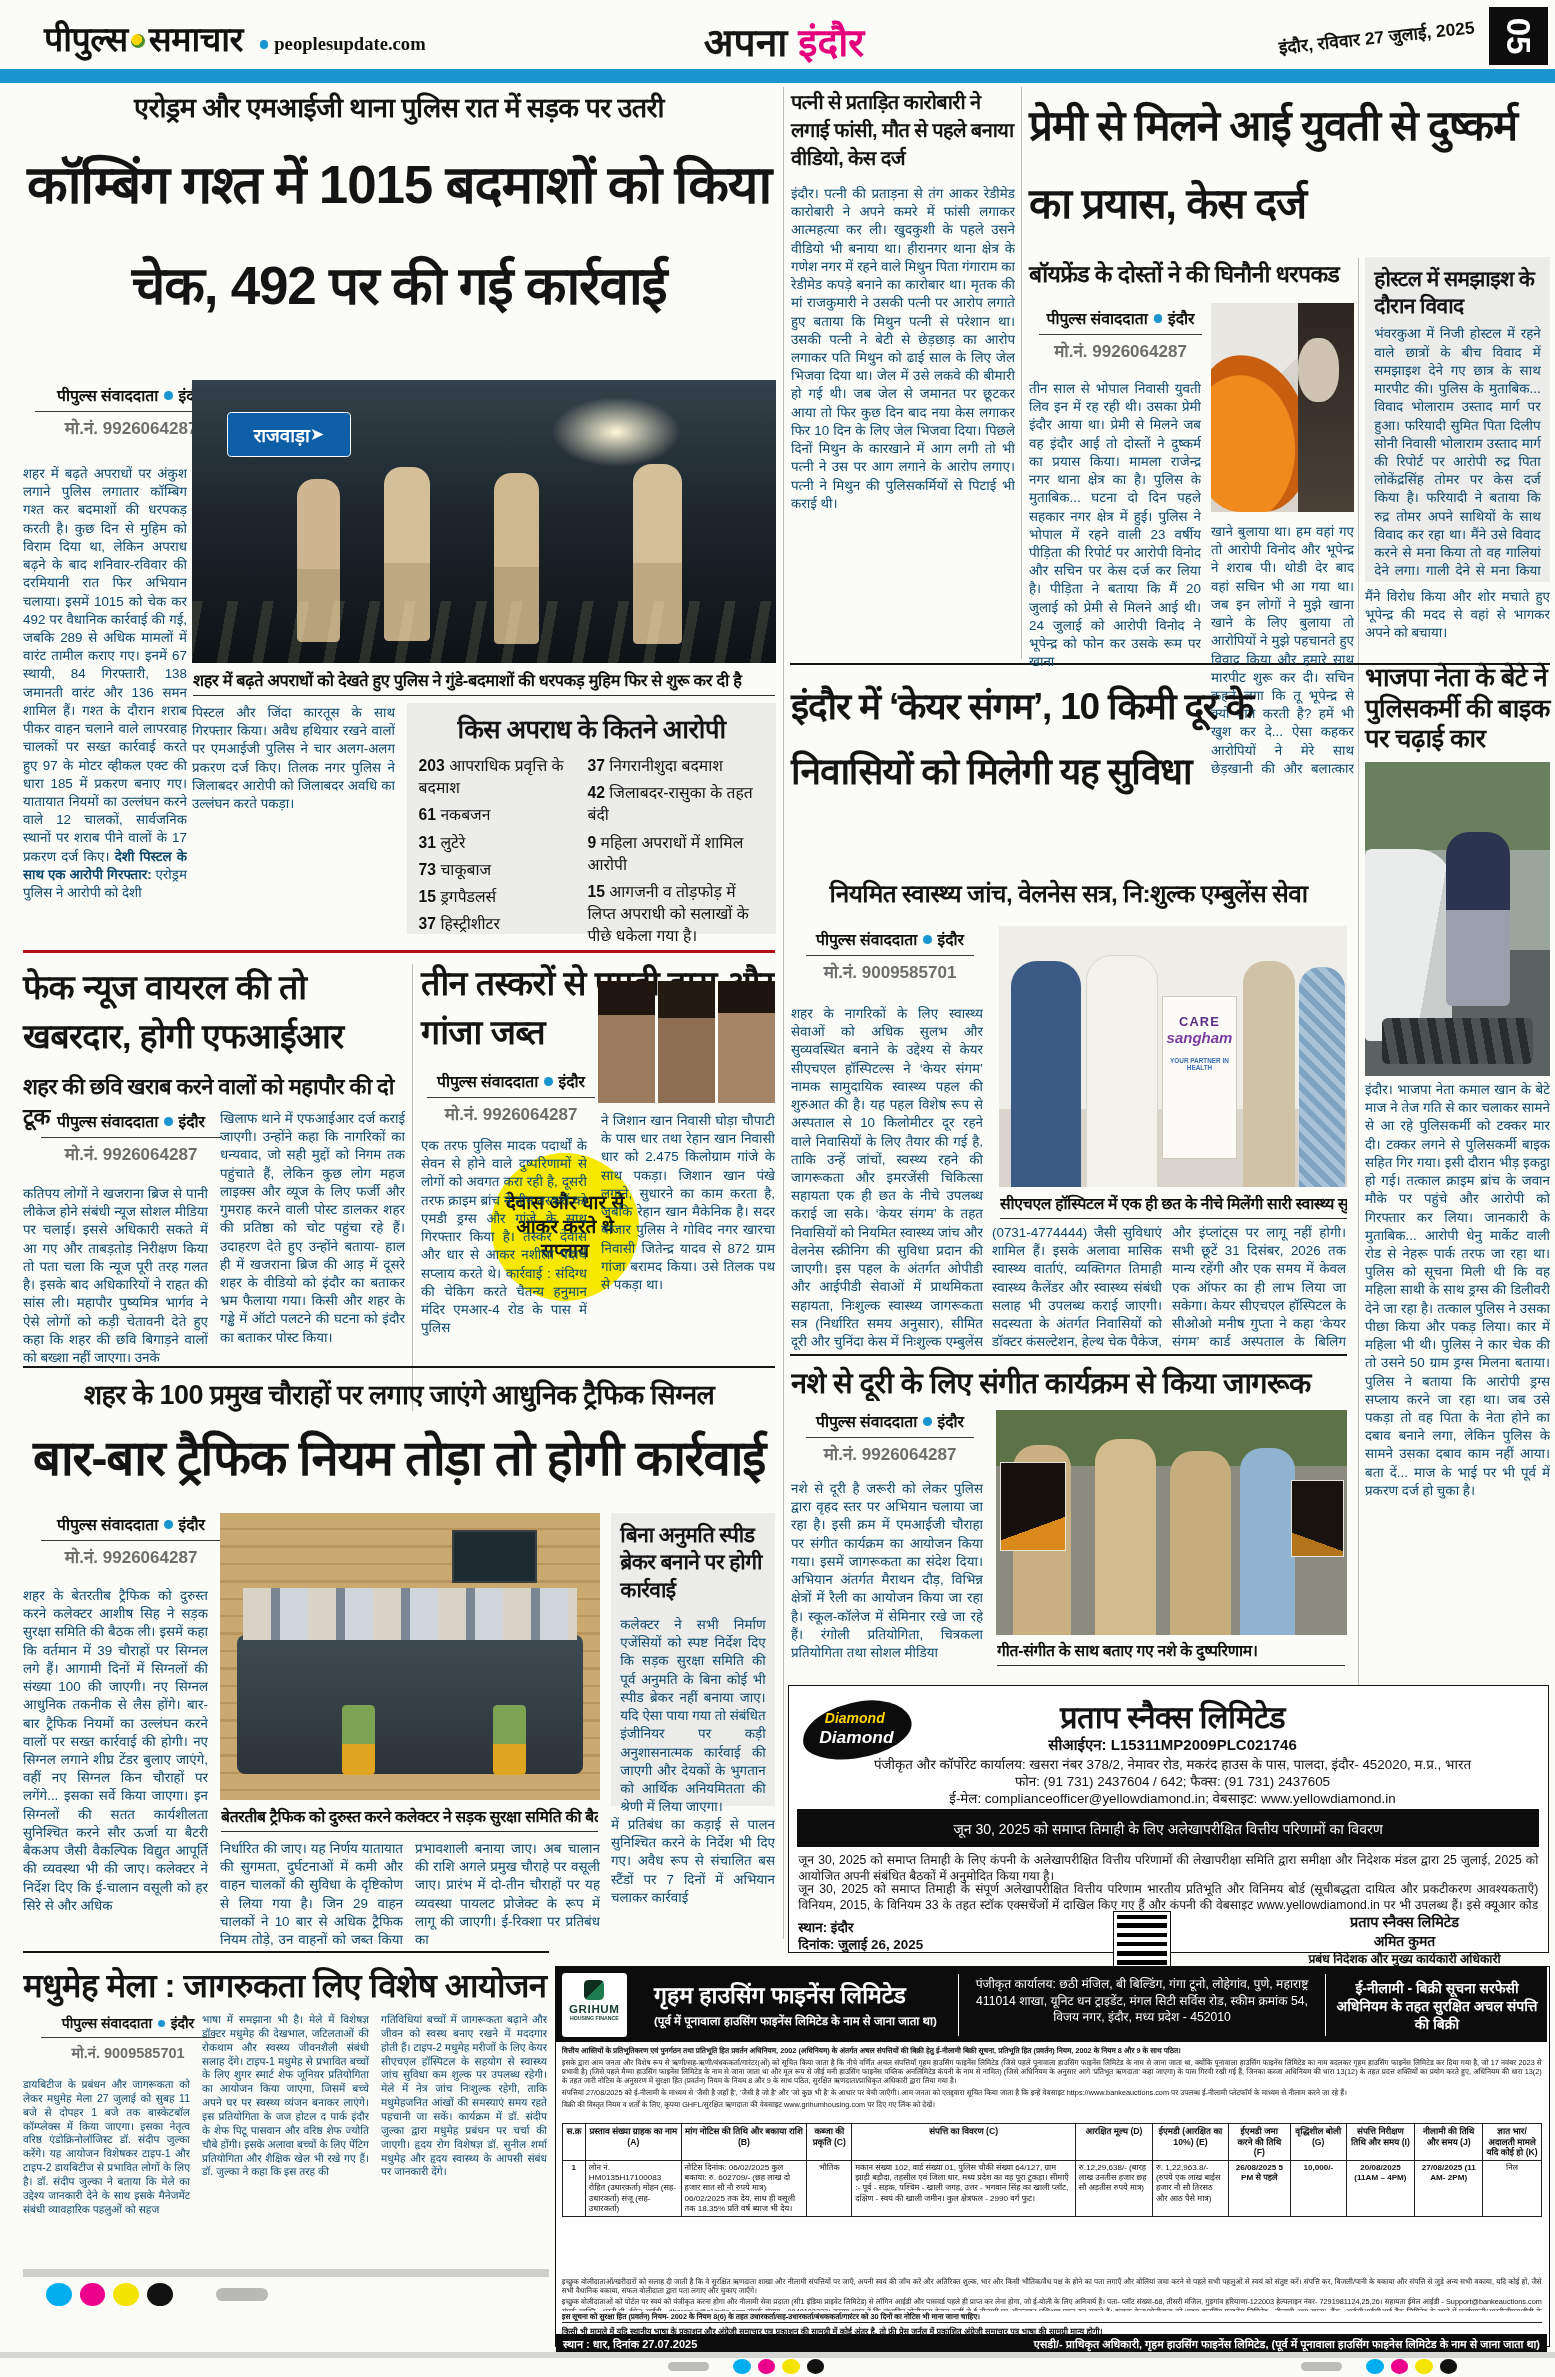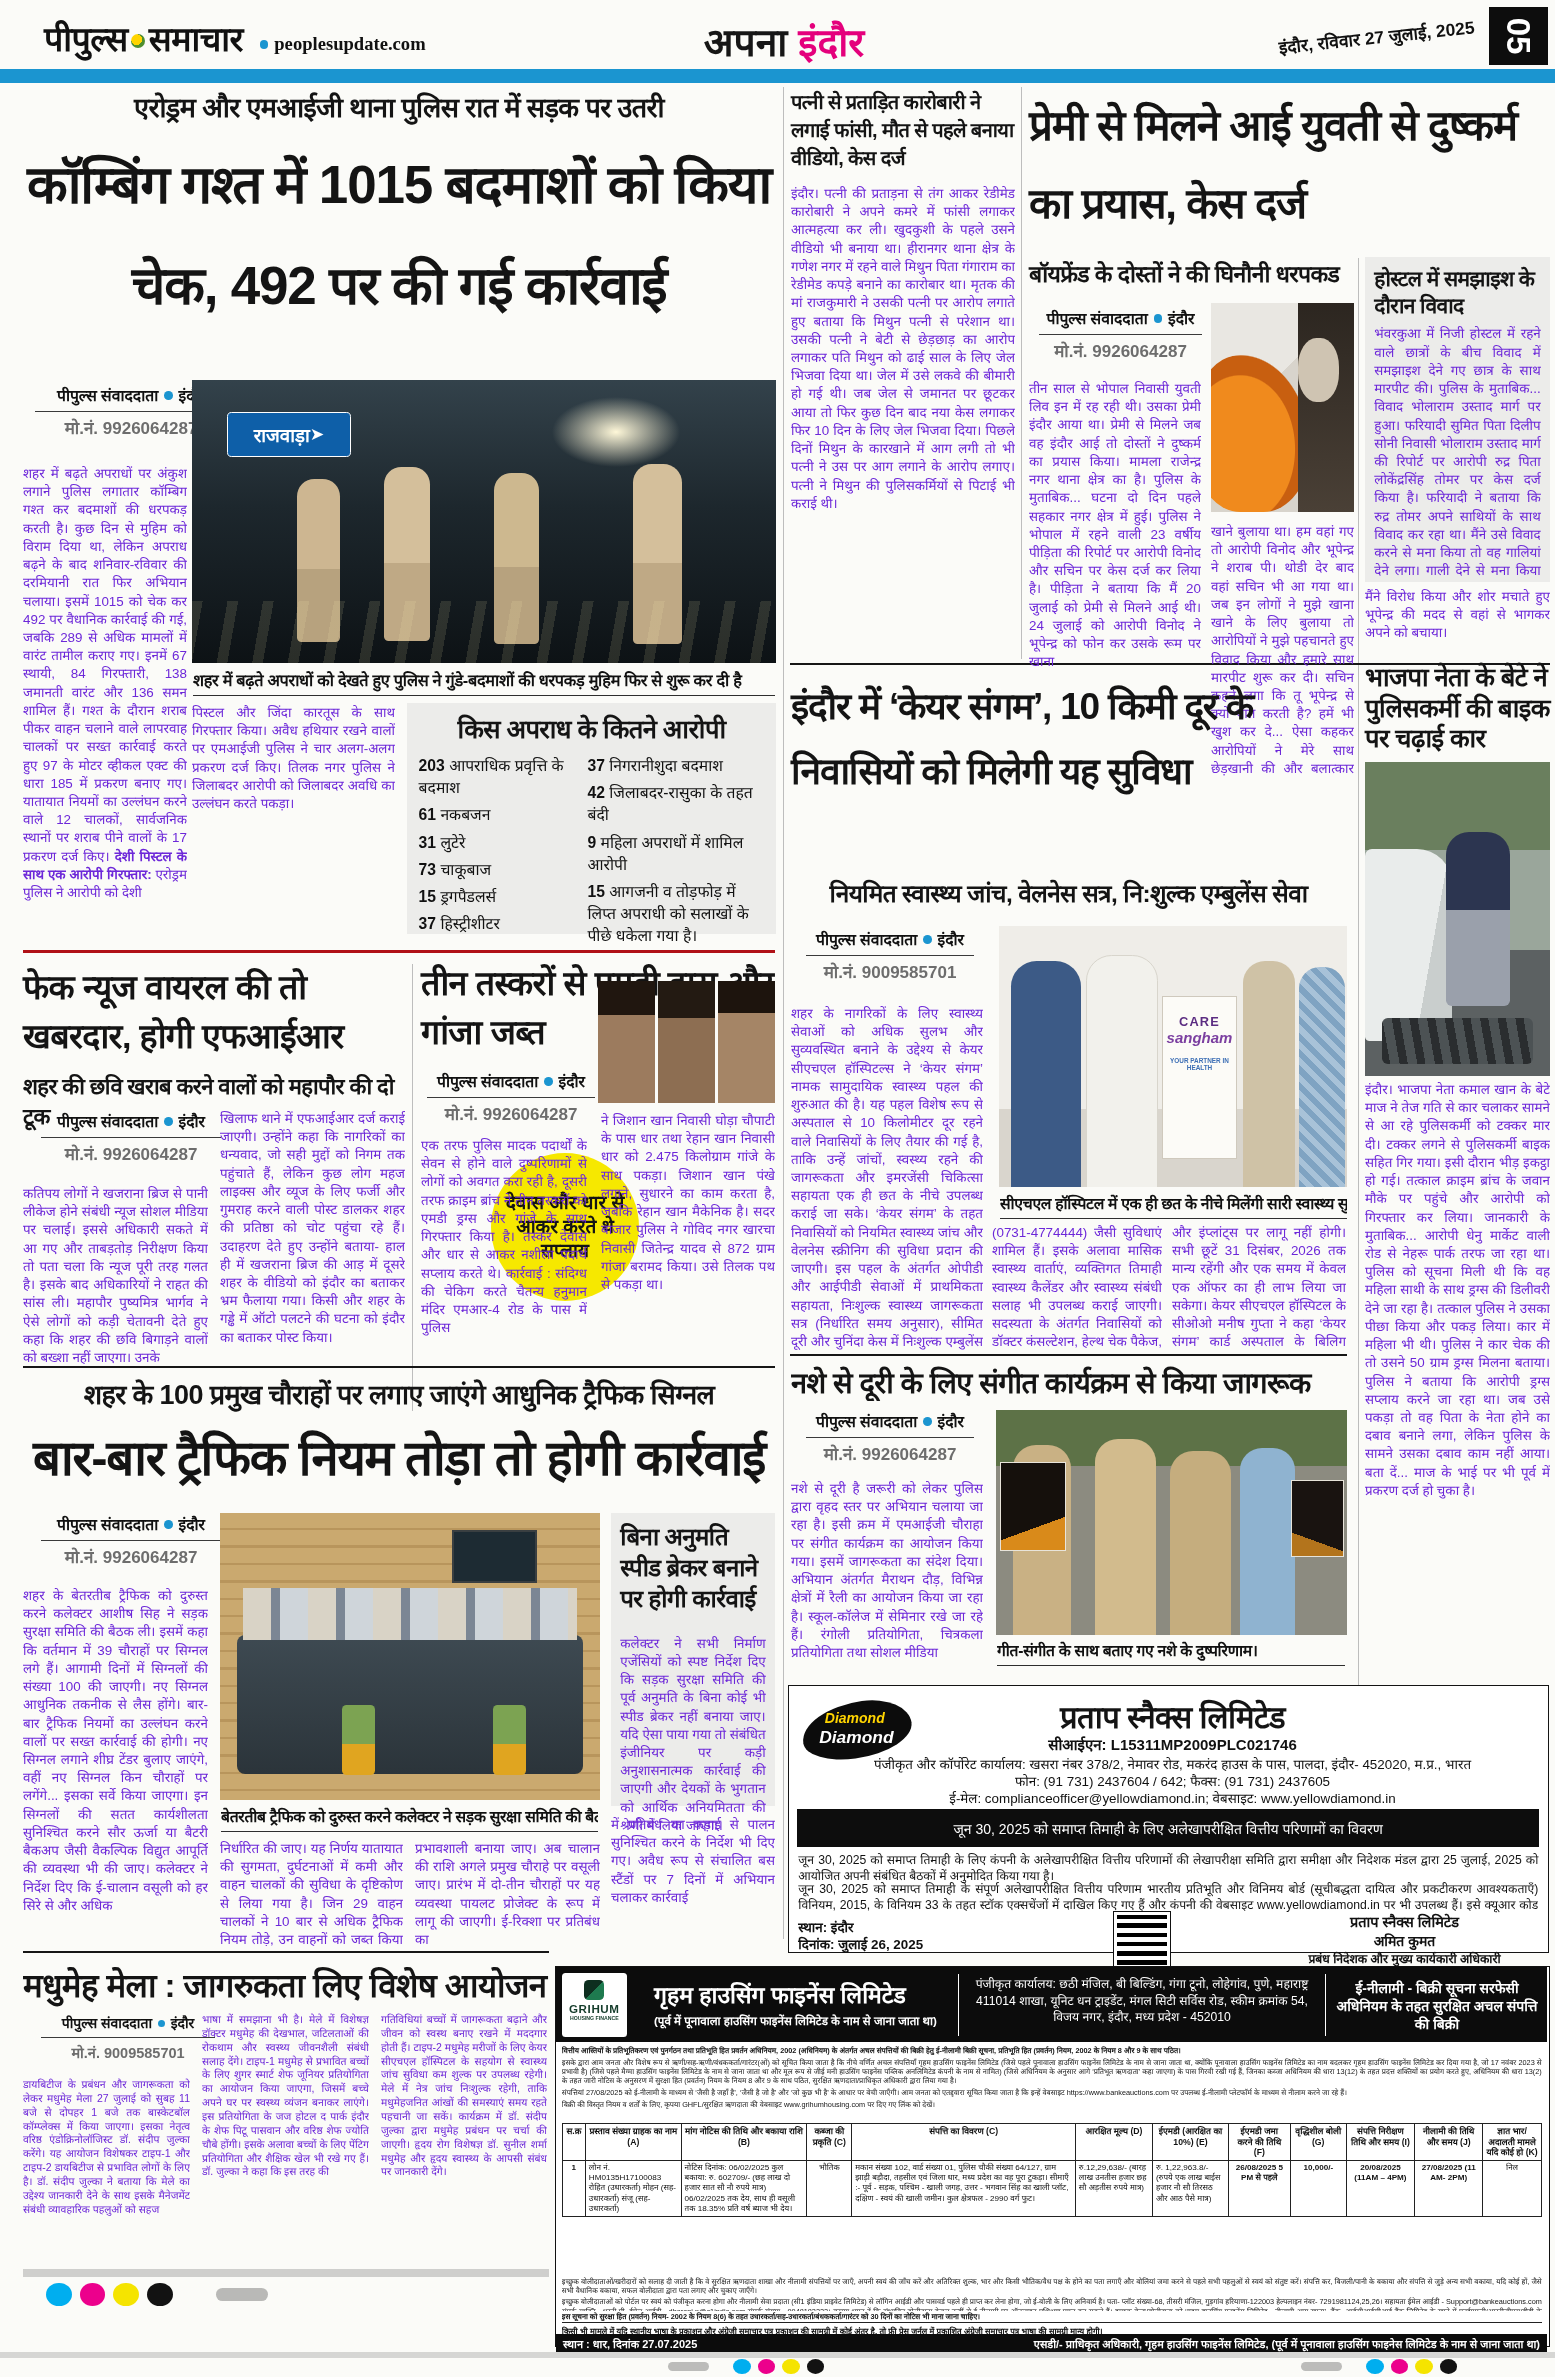--- a/index.html
+++ b/index.html
@@ -1,20 +1,20 @@
 <!DOCTYPE html>
 <html style="font-size:9.3px"><head>
 <meta charset="utf-8">
 <style>
   html,body{margin:0;padding:0}
   body{width:1555px;height:2377px;position:relative;background:#fbfbf8;
        font-family:"Liberation Sans","DejaVu Sans",sans-serif;color:#111;overflow:hidden}
   .abs{position:absolute}
   .hl{font-weight:900;color:#141414;letter-spacing:-0.6px}
-  .body{font-size:13.4px;line-height:1.36;text-align:justify;overflow:hidden;color:#6d28d9}
+  .body{font-size:13.4px;line-height:1.36;text-align:justify;overflow:hidden;color:#0c4a6e}
   .body b{font-weight:800}
   .cap{font-weight:800;font-size:16.3px;border-bottom:1.7px solid #2e2e2e;padding-bottom:3.5px;letter-spacing:-0.3px;overflow:hidden;white-space:nowrap}
   .byl{text-align:center}
   .byl .l1{font-weight:800;font-size:15.7px;border-bottom:1.2px solid #3a3a3a;padding-bottom:4.6px}
   .byl .l2{font-weight:800;font-size:17px;color:#6d6d6d;margin-top:4.6px}
   .dot{display:inline-block;width:8.7px;height:8.7px;border-radius:50%;background:#1b95d0;margin:0 5.8px 2.3px;vertical-align:middle}
   .vr{position:absolute;width:1.2px;background:#bdbdbd}
   .hr{position:absolute;background:#161616}
   .gray{background:#ececea}
   .photo{position:absolute;overflow:hidden}
@@ -198,21 +198,21 @@
   <div class="abs" style="left:232px;top:17.4px;width:81px;height:49px;background:#1d2b33;border:2.3px solid #3a3f41"></div>
   <div class="abs" style="left:17.4px;top:122px;width:346px;height:139px;background:linear-gradient(180deg,#3e4a52,#2b343a);border-radius:8.1px"></div>
   <div class="abs" style="left:23px;top:75px;width:334px;height:52px;background:repeating-linear-gradient(90deg,#d9d3c6 0 28px,#7b8694 28px 37px,#cfd5da 37px 65px)"></div>
   <div class="abs" style="left:122px;top:192px;width:33px;height:70px;background:linear-gradient(180deg,#7ca352 0 55%,#e0a520 55% 100%);border-radius:4.6px"></div>
   <div class="abs" style="left:273px;top:192px;width:33px;height:70px;background:linear-gradient(180deg,#7ca352 0 55%,#e0a520 55% 100%);border-radius:4.6px"></div>
 </div>
 <div class="abs cap" style="left:221px;top:1805px;width:377px;font-size:15.7px">बेतरतीब ट्रैफिक को दुरुस्त करने कलेक्टर ने सड़क सुरक्षा समिति की बैठक ली।</div>
 <div class="abs body" style="left:220px;top:1840px;width:183px;height:106px">निर्धारित की जाए। यह निर्णय यातायात की सुगमता, दुर्घटनाओं में कमी और वाहन चालकों की सुविधा के दृष्टिकोण से लिया गया है। जिन 29 वाहन चालकों ने 10 बार से अधिक ट्रैफिक नियम तोड़े, उन वाहनों को जब्त किया जाएगा।</div>
 <div class="abs body" style="left:415px;top:1840px;width:185px;height:106px">प्रभावशाली बनाया जाए। अब चालान की राशि अगले प्रमुख चौराहे पर वसूली जाए। प्रारंभ में दो-तीन चौराहों पर यह व्यवस्था पायलट प्रोजेक्ट के रूप में लागू की जाएगी। ई-रिक्शा पर प्रतिबंध का</div>
 <div class="abs gray" style="left:611px;top:1513px;width:164px;height:293px;padding:8.1px 9.3px;box-sizing:border-box">
-  <div class="hl" style="font-size:24px;line-height:1.3;margin-bottom:20px">बिना अनुमति स्पीड ब्रेकर बनाने पर होगी कार्रवाई</div>
+  <div class="hl" style="font-size:21px;line-height:1.3;margin-bottom:13px">बिना अनुमति स्पीड ब्रेकर बनाने पर होगी कार्रवाई</div>
   <div class="body" style="height:226px">कलेक्टर ने सभी निर्माण एजेंसियों को स्पष्ट निर्देश दिए कि सड़क सुरक्षा समिति की पूर्व अनुमति के बिना कोई भी स्पीड ब्रेकर नहीं बनाया जाए। यदि ऐसा पाया गया तो संबंधित इंजीनियर पर कड़ी अनुशासनात्मक कार्रवाई की जाएगी और देयकों के भुगतान को आर्थिक अनियमितता की श्रेणी में लिया जाएगा।</div>
 </div>
 <div class="abs body" style="left:611px;top:1816px;width:164px;height:129px">में प्रतिबंध का कड़ाई से पालन सुनिश्चित करने के निर्देश भी दिए गए। अवैध रूप से संचालित बस स्टैंडों पर 7 दिनों में अभियान चलाकर कार्रवाई</div>
 
 <div class="abs hl" style="left:791px;top:1362px;width:555px;font-size:29px;letter-spacing:-0.6px;white-space:nowrap;overflow:hidden">नशे से दूरी के लिए संगीत कार्यक्रम से किया जागरूक</div>
 <div class="abs byl" style="left:806px;top:1410px;width:168px">
   <div class="l1"><span>पीपुल्स संवाददाता</span><span class="dot"></span><span>इंदौर</span></div>
   <div class="l2">मो.नं. 9926064287</div>
 </div>
 <div class="abs body" style="left:791px;top:1480px;width:192px;height:202px">नशे से दूरी है जरूरी को लेकर पुलिस द्वारा वृहद स्तर पर अभियान चलाया जा रहा है। इसी क्रम में एमआईजी चौराहा पर संगीत कार्यक्रम का आयोजन किया गया। इसमें जागरूकता का संदेश दिया। अभियान अंतर्गत मैराथन दौड़, विभिन्न क्षेत्रों में रैली का आयोजन किया जा रहा है। स्कूल-कॉलेज में सेमिनार रखे जा रहे हैं। रंगोली प्रतियोगिता, चित्रकला प्रतियोगिता तथा सोशल मीडिया</div>

